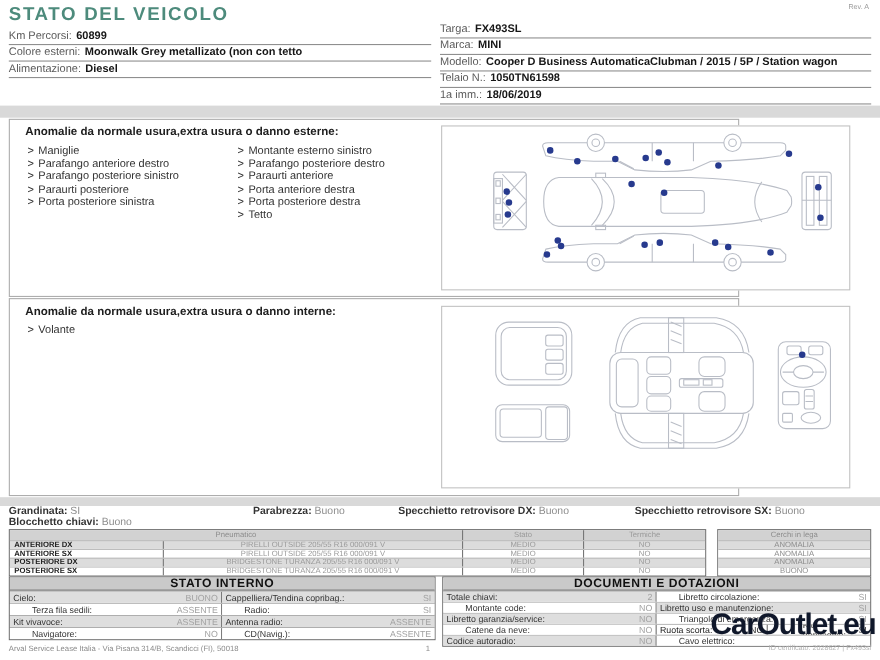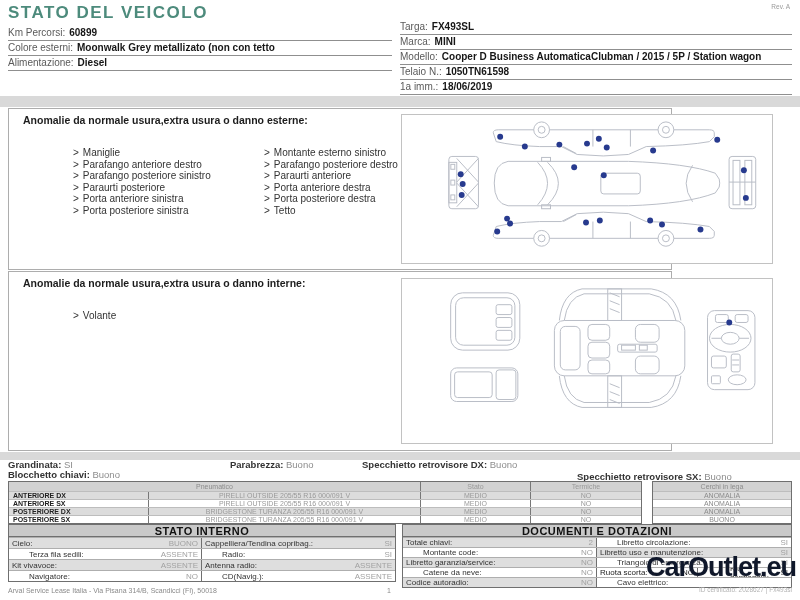--- a/index.html
+++ b/index.html
@@ -17,21 +17,21 @@
   .hright { left:400px; top:20px; width:392px; }
 
   .band { left:0; width:800px; background:#d9d9d9; }
   .b1 { top:96px; height:11px; }
   .b2 { top:452px; height:8px; }
 
   .box { left:8px; width:664px; border:1px solid #adadad; background:#fff; }
   .ext { top:108px; height:162px; }
   .int { top:271px; height:180px; }
   .sect-title { position:absolute; left:14px; top:5px; font-size:10.5px; font-weight:bold; color:#1d1d1d; }
-  .alist { position:absolute; top:38px; font-size:10px; color:#333; line-height:11.5px;margin-left:48px; }
+  .alist { position:absolute; top:23px; font-size:10px; color:#333; line-height:11.5px; }
   .c1 { left:16px; width:185px; }
   .c2 { left:207px; width:185px; }
   .aitem .bl { margin-right:4px; }
 
   .diagram { position:absolute; left:392px; border:1px solid #c2c2c2; background:#fff; }
   .dg-ext { top:5px; width:372px; height:150px; }
   .dg-int { top:6px; width:372px; height:166px; }
   .draw * { stroke:#b9bdc6; fill:none; stroke-width:1; }
   .draw .wfill { fill:#fff; }
 
@@ -129,21 +129,20 @@
 
   <div class="abs band b1"></div>
 
   <div class="abs box ext">
     <div class="sect-title">Anomalie da normale usura,extra usura o danno esterne:</div>
     <div class="alist c1">
       <div class="aitem"><span class="bl">&gt;</span><span>Maniglie</span></div>
       <div class="aitem"><span class="bl">&gt;</span><span>Parafango anteriore destro</span></div>
       <div class="aitem"><span class="bl">&gt;</span><span>Parafango posteriore sinistro</span></div>
       <div class="aitem"><span class="bl">&gt;</span><span>Paraurti posteriore</span></div>
-      <div class="aitem"><span class="bl">&gt;</span><span>Porta anteriore sinistra</span></div>
       <div class="aitem"><span class="bl">&gt;</span><span>Porta posteriore sinistra</span></div>
     </div>
     <div class="alist c2">
       <div class="aitem"><span class="bl">&gt;</span><span>Montante esterno sinistro</span></div>
       <div class="aitem"><span class="bl">&gt;</span><span>Parafango posteriore destro</span></div>
       <div class="aitem"><span class="bl">&gt;</span><span>Paraurti anteriore</span></div>
       <div class="aitem"><span class="bl">&gt;</span><span>Porta anteriore destra</span></div>
       <div class="aitem"><span class="bl">&gt;</span><span>Porta posteriore destra</span></div>
       <div class="aitem"><span class="bl">&gt;</span><span>Tetto</span></div>
     </div>
@@ -289,21 +288,21 @@
           </g>
       </svg>
     </div>
   </div>
 
   <div class="abs band b2"></div>
 
   <div class="abs sum-line" style="left:8px; top:460px;"><span class="sl">Grandinata:</span> <span class="sv">SI</span></div>
   <div class="abs sum-line" style="left:230px; top:460px;"><span class="sl">Parabrezza:</span> <span class="sv">Buono</span></div>
   <div class="abs sum-line" style="left:362px; top:460px;"><span class="sl">Specchietto retrovisore DX:</span> <span class="sv">Buono</span></div>
-  <div class="abs sum-line" style="left:577px; top:460px;margin-top:12px;"><span class="sl">Specchietto retrovisore SX:</span> <span class="sv">Buono</span></div>
+  <div class="abs sum-line" style="left:577px; top:460px;"><span class="sl">Specchietto retrovisore SX:</span> <span class="sv">Buono</span></div>
   <div class="abs sum-line" style="left:8px; top:470px;"><span class="sl">Blocchetto chiavi:</span> <span class="sv">Buono</span></div>
 
   <div class="abs ttable t-main">
     <div class="trow thead">
       <div class="td th span2">Pneumatico</div>
       <div class="td th st">Stato</div>
       <div class="td th tm">Termiche</div>
     </div>
     <div class="trow g">
       <div class="td pos">ANTERIORE DX</div>

